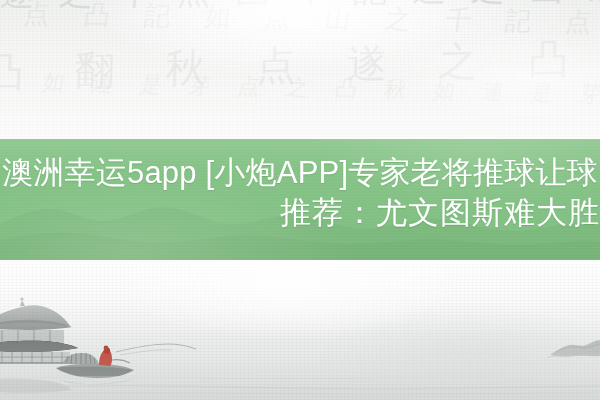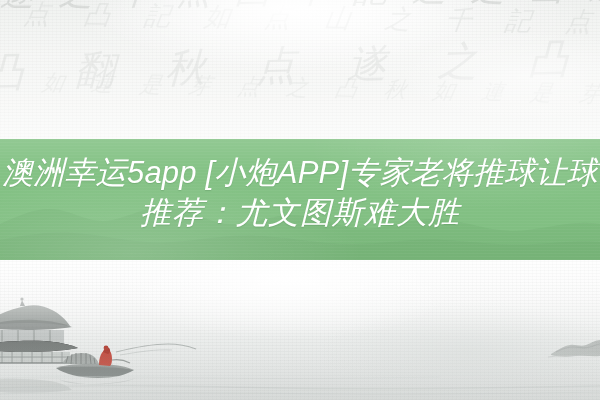--- a/index.html
+++ b/index.html
@@ -13,21 +13,20 @@
     height: 400px;
     overflow: hidden;
     font-family: "Liberation Sans", sans-serif;
   }
   #stage {
     position: relative;
     width: 600px;
     height: 400px;
     overflow: hidden;
     background: #f4f5f3;
-    font-style: italic;
   }
 
   
   .calligraphy-band {
     position: absolute;
     left: 0; top: 0;
     width: 600px; height: 140px;
     overflow: hidden;
     background:
       radial-gradient(ellipse 60% 70% at 55% 10%, rgba(255,255,255,0.92), rgba(255,255,255,0) 70%),
@@ -134,20 +133,21 @@
     line-height: 40px;
     letter-spacing: 0.2px;
     text-shadow: 0 1px 1px rgba(60,110,62,0.22);
   }
   .headline .hl-line {
     display: block;
     white-space: nowrap;
   }
   .headline .hl-line-2 {
     letter-spacing: 1px;
+    text-align: right;
   }
 
   
   .painting {
     position: absolute;
     left: 0; top: 260px;
     width: 600px; height: 140px;
     overflow: hidden;
     background:
       linear-gradient(180deg, #fafbfa 0%, #f3f4f3 34%, #eceeed 62%, #e6e8e7 100%);

